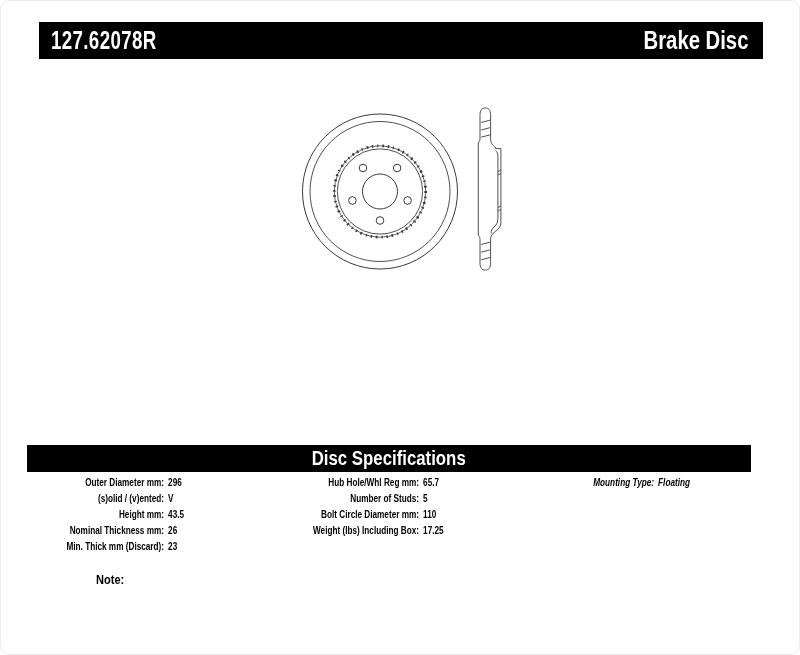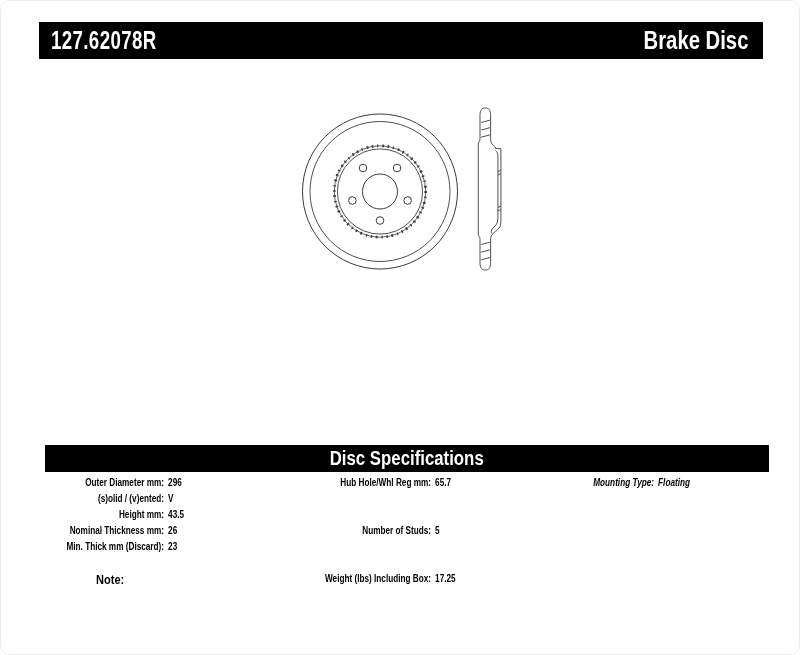--- a/index.html
+++ b/index.html
@@ -40,21 +40,21 @@
     display: inline-block;
     font-size: 26px; font-weight: bold;
     margin-right: 15px;
     transform: scaleX(0.78);
     transform-origin: 100% 50%;
     white-space: nowrap;
   }
 
   .spec-bar {
     position: absolute;
-    left: 44px; top: 444px;
+    left: 26px; top: 444px;
     width: 724px; height: 27px;
     background: #000;
     color: #fff;
     text-align: center;
     line-height: 27px;
   }
   .spec-bar .spec-title {
     display: inline-block;
     font-size: 20px; font-weight: bold;
     transform: scaleX(0.84);
@@ -89,21 +89,21 @@
     transform: scaleX(0.82);
     transform-origin: 100% 50%;
   }
   .spec-col .spec-value {
     text-align: left;
     padding-left: 5px;
     transform: scaleX(0.82);
     transform-origin: 0 50%;
   }
   .col-1 { left: 20px;  top: 473px; --labelw: 143px; }
-  .col-2 { left: 250px; top: 473px; gap: 32px; --labelw: 180px; }
+  .col-2 { left: 238px; top: 473px; --labelw: 180px; }
   .col-3 { left: 520px; top: 473px; font-style: italic; --labelw: 133px; }
 
   .note {
     position: absolute;
     left: 95px; top: 571px;
     font-size: 13px; font-weight: bold;
     color: #000;
     transform: scaleX(0.85);
     transform-origin: 0 50%;
   }
@@ -210,20 +210,24 @@
   <div class="spec-col col-2">
     <div class="row">
       <span class="spec-label">Hub Hole/Whl Reg mm:</span>
       <span class="spec-value">65.7</span>
     </div>
     <div class="row">
       <span class="spec-label">Number of Studs:</span>
       <span class="spec-value">5</span>
     </div>
     <div class="row">
+      <span class="spec-label">Bolt Circle Diameter mm:</span>
+      <span class="spec-value">110</span>
+    </div>
+    <div class="row">
       <span class="spec-label">Weight (lbs) Including Box:</span>
       <span class="spec-value">17.25</span>
     </div>
   </div>
 
   <div class="spec-col col-3">
     <div class="row">
       <span class="spec-label">Mounting Type:</span>
       <span class="spec-value">Floating</span>
     </div>

